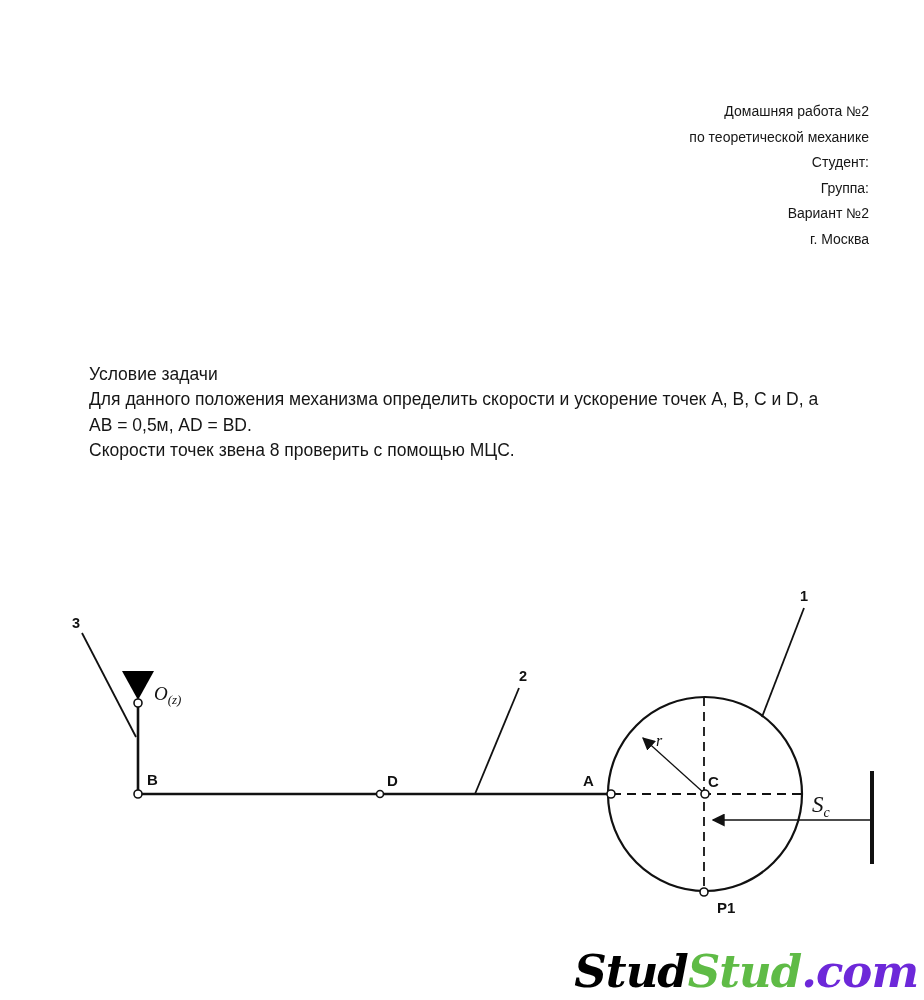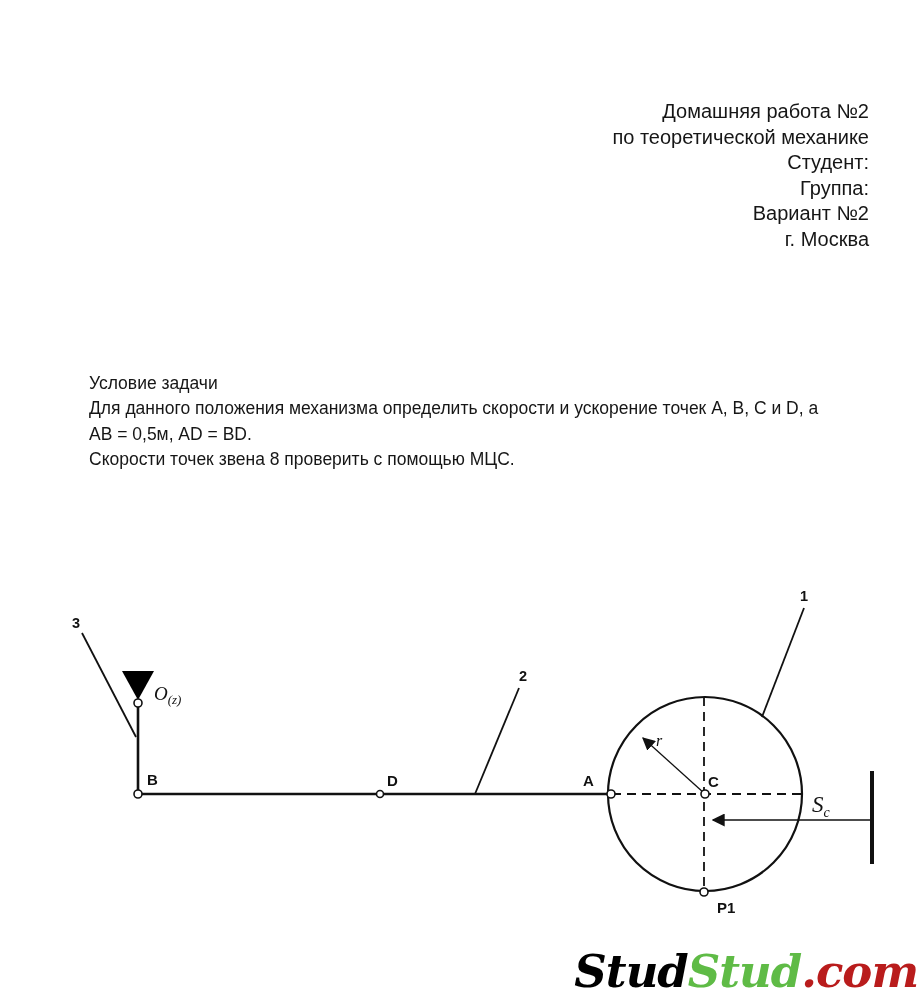--- a/index.html
+++ b/index.html
@@ -2,24 +2,24 @@
 <html><head>
 <meta charset="utf-8">
 <style>
   html,body { margin:0; padding:0; background:#ffffff; }
   .page {
     position:relative; width:924px; height:1000px; background:#ffffff;
     font-family:"Liberation Sans", sans-serif; color:#161616; overflow:hidden;
   }
   .header-block {
     position:absolute; top:99px; right:55px; text-align:right;
-    font-size:20px; line-height:25.6px; color:#161616; white-space:nowrap;
+    font-size:14px; line-height:25.6px; color:#161616; white-space:nowrap;
   }
   .problem-block {
-    position:absolute; top:371px; left:89px;
+    position:absolute; top:362px; left:89px;
     font-size:17.5px; line-height:25.3px; color:#161616; white-space:nowrap;
   }
   .mvar {
     font-family:"Liberation Serif", serif; font-style:italic; font-size:18.5px;
   }
   .msub {
     font-family:"Liberation Serif", serif; font-style:italic;
     font-size:12px; vertical-align:-4px;
   }
   .msup {
@@ -98,15 +98,15 @@
     <text class="lbl" x="387" y="786">D</text>
     <text class="lbl" x="583" y="786">A</text>
     <text class="lbl" x="708" y="787">C</text>
     <text class="lbl" x="717" y="913">P1</text>
 
     <text class="mathlbl" x="656" y="746" font-size="16">r</text>
 
     <text class="mathlbl" x="812" y="812" font-size="23"><tspan>S</tspan><tspan dy="5" font-size="14">c</tspan></text>
   </svg>
 
-  <div class="watermark"><span style="color: #000000;">Stud</span><span style="color: rgb(95, 187, 70);">Stud</span><span style="color: #b91c1c; text-align: right;">.com</span></div>
+  <div class="watermark"><span style="color: #000000;">Stud</span><span style="color: rgb(95, 187, 70);">Stud</span><span style="color: #6d28d9; text-align: right;">.com</span></div>
 
 </div>
 
 </body></html>

